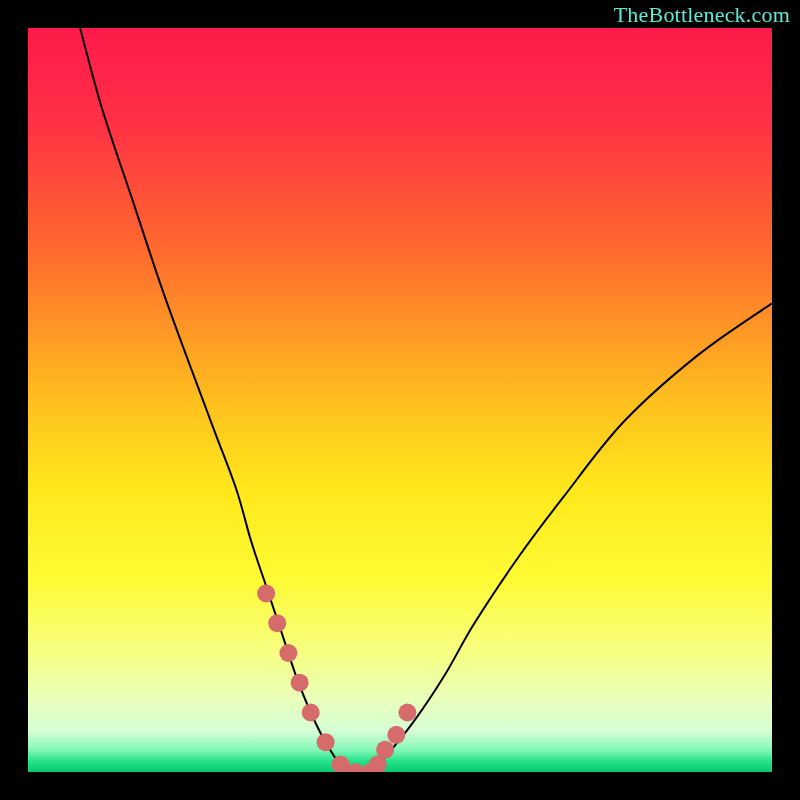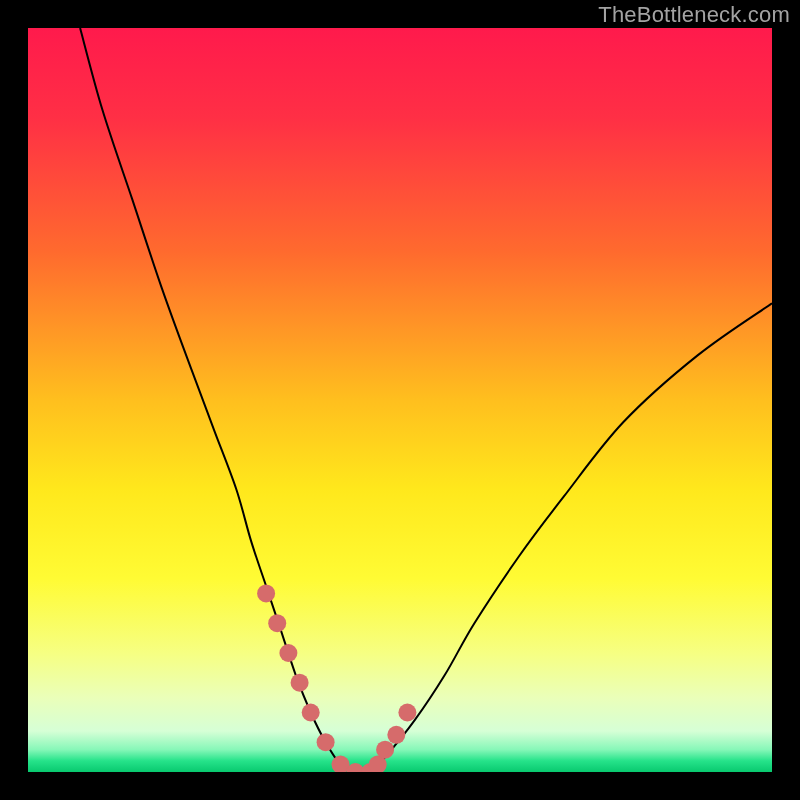--- a/index.html
+++ b/index.html
@@ -40,24 +40,24 @@
     stroke-width: 2;
   }
   .marker {
     fill: #d66b6b;
     stroke: none;
   }
   .watermark {
     position: absolute;
     top: 2px;
     right: 10px;
-    font-family: Liberation Sans, sans-serif;
+    font-family: Liberation Serif, serif;
     font-size: 22px;
     font-weight: 400;
-    color: #a3a3a3;
+    color: #5eead4;
     letter-spacing: 0.2px;
     margin-left: 40px;
   }
 </style>
 </head>
 <body>
 
 <div class="frame">
 
   <div class="watermark">TheBottleneck.com</div>

